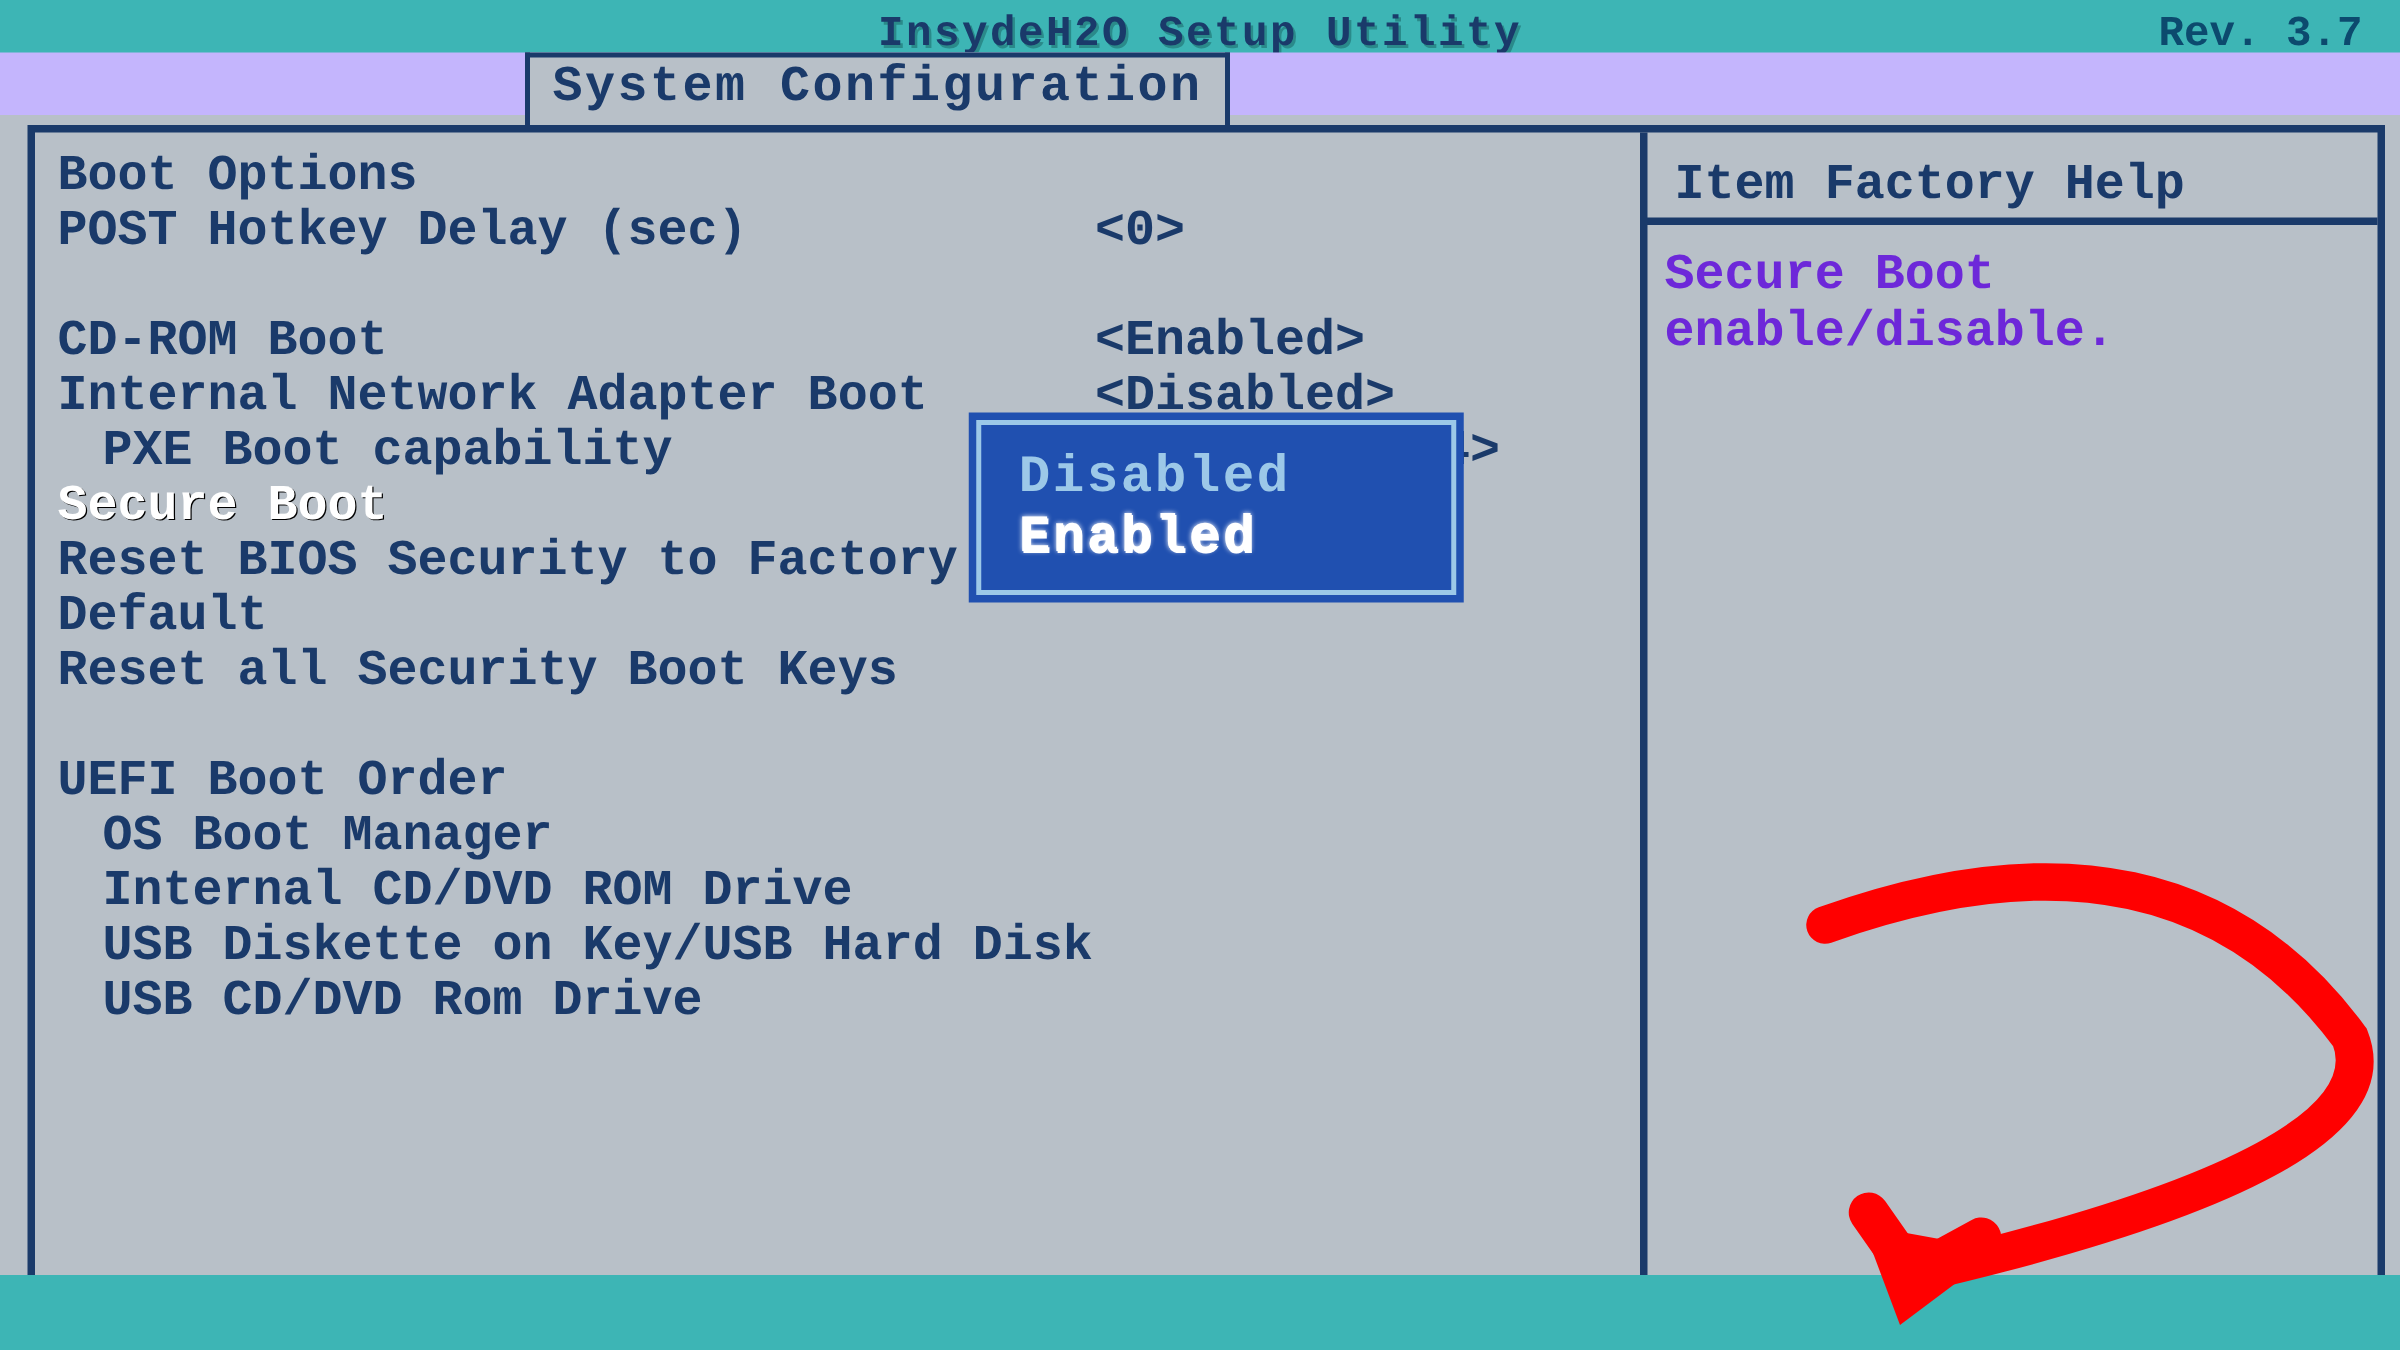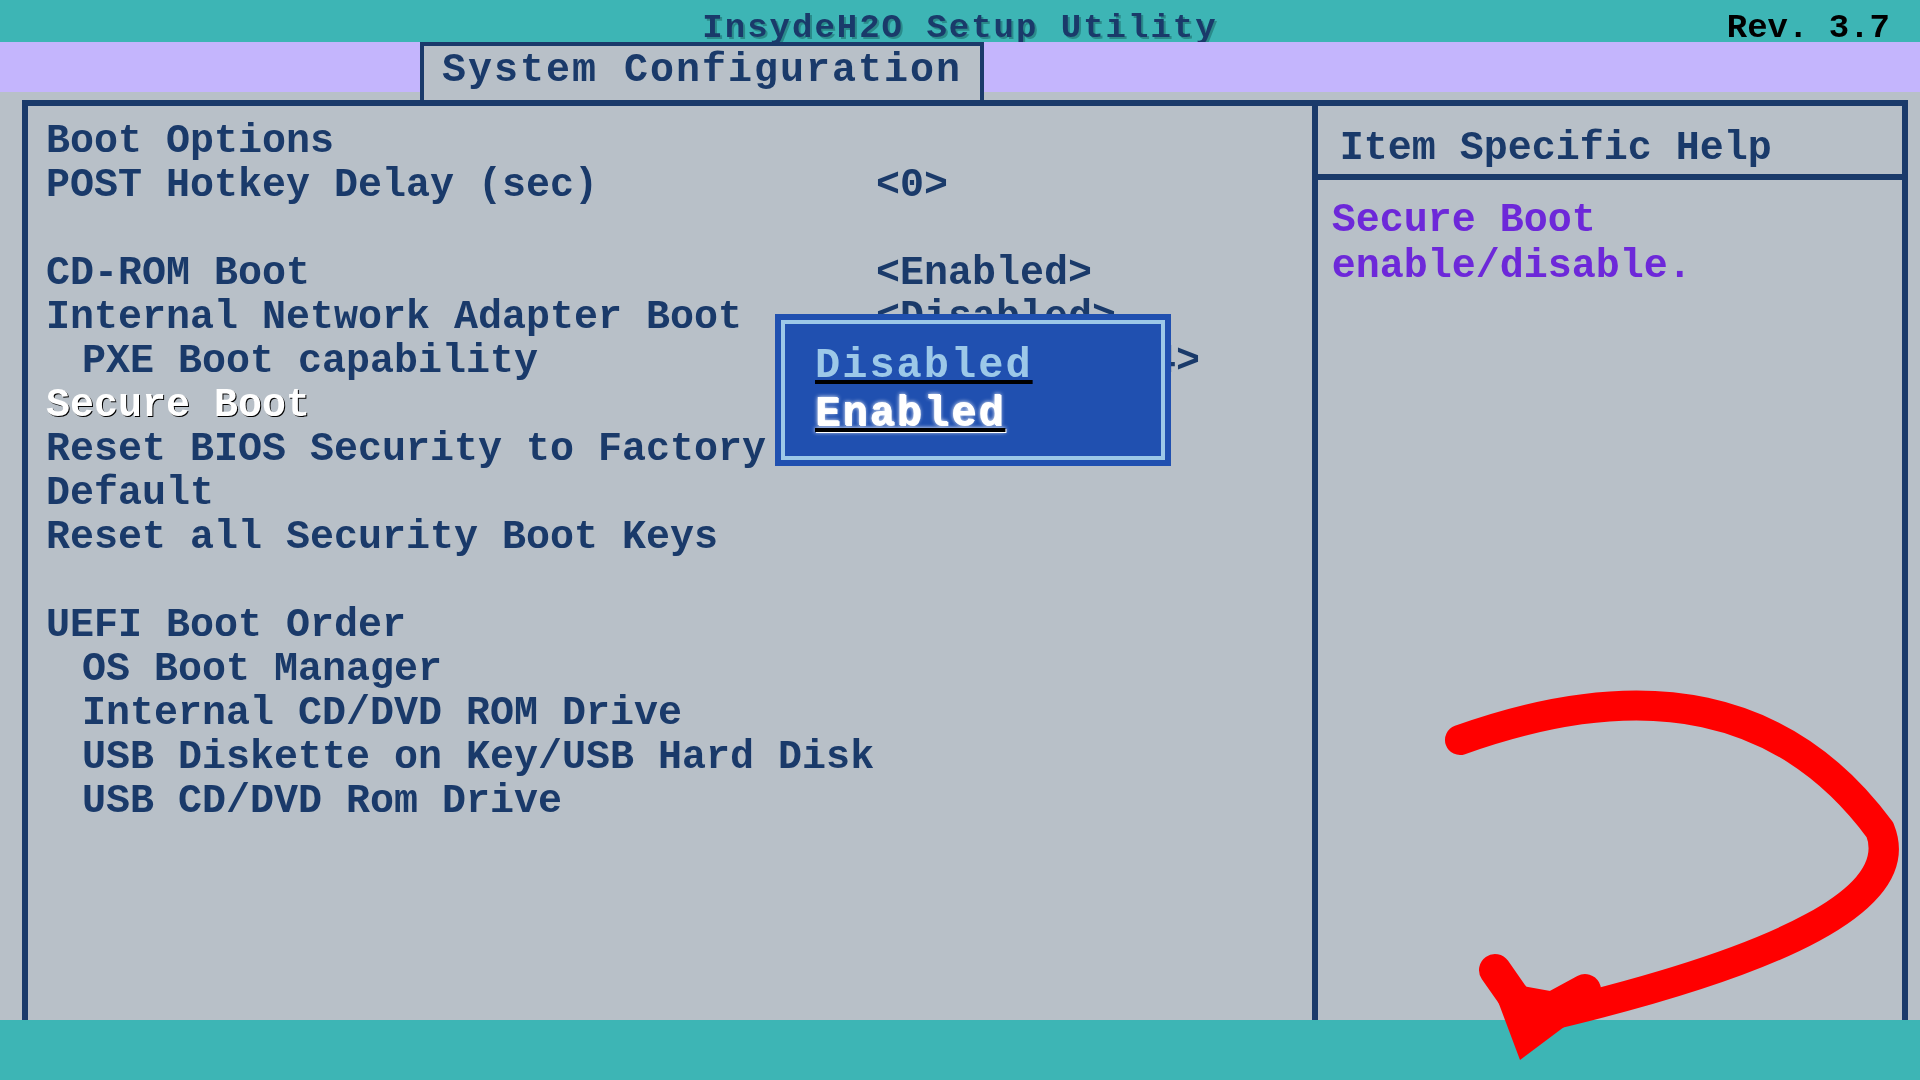--- a/index.html
+++ b/index.html
@@ -4,21 +4,21 @@
 <style>
   html,body{margin:0;padding:0;width:1920px;height:1080px;overflow:hidden;
     font-family:"Courier New",monospace;font-weight:bold;background:#000;}
   .screen{position:absolute;inset:0;background:#b8c0c8;}
 
   
   .titlebar{position:absolute;left:0;right:0;top:0;height:56px;
     background:#3db5b5;display:flex;align-items:center;}
   .title-text{position:absolute;left:50%;transform:translateX(-50%);
     color:#1a3a6a;font-size:34px;letter-spacing:2px;text-shadow:2px 2px 0 #2a8a8a;}
-  .rev{position:absolute;right:30px;color:#000000;font-size:34px;}
+  .rev{position:absolute;right:30px;color:#0c4a6e;font-size:34px;}
 
   
   .tabrow{position:absolute;left:0;right:0;top:42px;height:50px;
     background:#c4b5fd;}
   .tab{position:absolute;left:420px;top:0;height:50px;padding:4px 18px;
     background:#b8c0c8;color:#1a3a6a;font-size:40px;letter-spacing:2px;
     border:4px solid #1a3a6a;border-bottom:none;line-height:42px;}
 
   
   .panel{position:absolute;left:22px;right:12px;top:100px;bottom:52px;
@@ -31,23 +31,23 @@
   .main{position:absolute;left:18px;top:14px;right:calc(31.5% + 18px);
     color:#1a3a6a;font-size:40px;line-height:44px;}
   .row{display:flex;}
   .lbl{flex:0 0 830px;}
   .val{}
   .indent{padding-left:36px;}
   .sel{color:#fff;text-shadow:1px 1px 0 #000;}
   .section-gap{height:44px;}
 
   
-  .popup{position:absolute;left:785px;top:324px;width:360px;
+  .popup{position:absolute;left:785px;top:340px;width:360px;
     background:#2050b0;border:8px solid #2050b0;outline:4px solid #9cc8e8;
-    box-shadow:0 0 0 10px #2050b0;padding:10px 0;text-decoration:underline;}
+    box-shadow:0 0 0 10px #2050b0;padding:10px 0;}
   .opt{color:#9cc8e8;font-size:42px;line-height:48px;padding:0 22px;letter-spacing:2px;}
   .opt.hl{color:#fff;background:#2050b0;text-shadow:0 0 4px #fff,1px 1px 0 #fff;}
 
   
   .help-title{position:absolute;left:calc(68.5% + 28px);top:20px;
     color:#1a3a6a;font-size:40px;}
   .help-body{position:absolute;left:calc(68.5% + 20px);right:20px;top:92px;
     color:#6d28d9;font-size:40px;line-height:46px;}
 
   
@@ -126,21 +126,21 @@
           </div>
           <div class="row">
             <span class="lbl indent">USB Diskette on Key/USB Hard Disk</span>
           </div>
           <div class="row">
             <span class="lbl indent">USB CD/DVD Rom Drive</span>
           </div>
         </div>
     </div>
 
-    <div class="help-title">Item Specific Help</div>
+    <div class="help-title">Item Factory Help</div>
     <div class="help-body">Secure Boot enable/disable.</div>
   </div>
 
   <div class="popup">
     <div id="opts">
         <div class="opt">Disabled</div>
         <div class="opt hl">Enabled</div>
       </div>
   </div>
 

